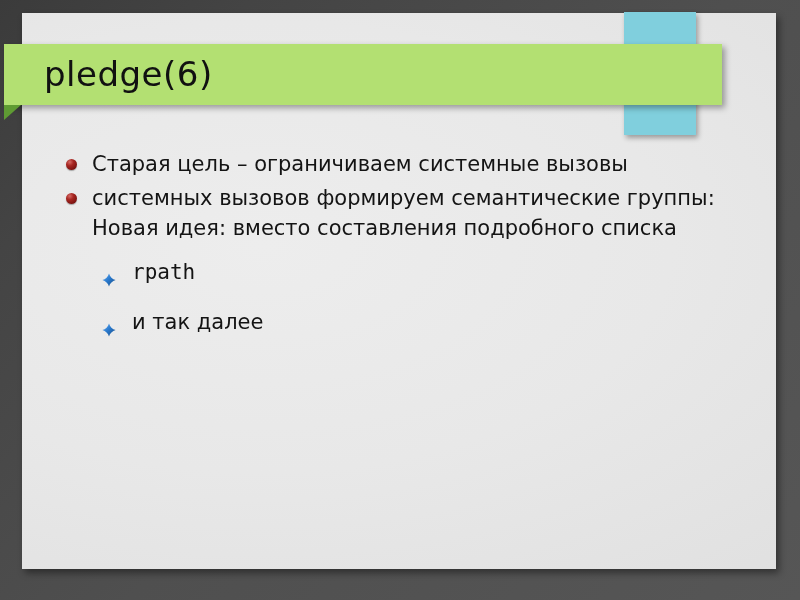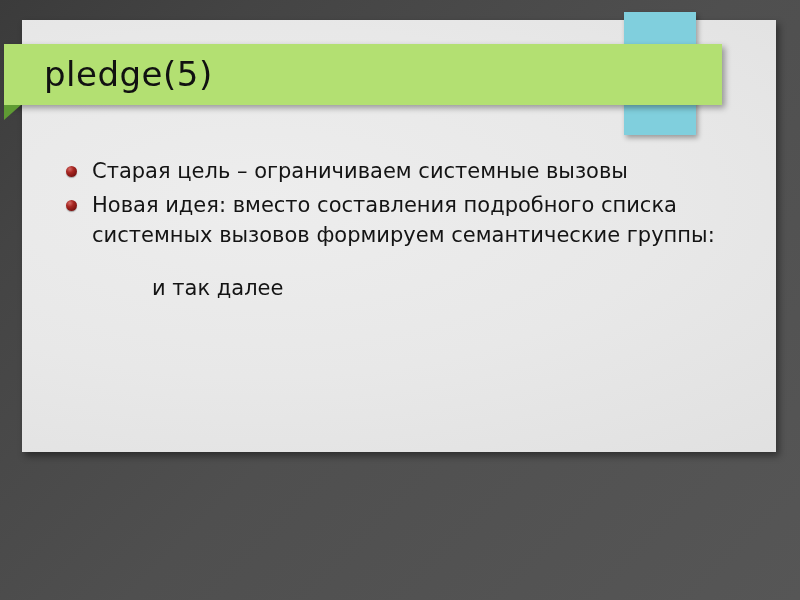--- a/index.html
+++ b/index.html
@@ -22,23 +22,23 @@
     height: 600px;
     background:
       linear-gradient(135deg, #3b3b3b 0%, #444444 18%, #4f4f4f 52%, #565656 100%);
     overflow: hidden;
   }
 
   
   #slide {
     position: absolute;
     left: 22px;
-    top: 20px;
+    top: 13px;
     width: 754px;
-    height: 432px;
+    height: 556px;
     background:
       radial-gradient(ellipse 120% 90% at 32% 42%, #ededed 0%, #e8e8e8 45%, #dedede 100%);
     box-shadow: 3px 4px 7px rgba(0,0,0,0.42);
   }
 
   
   #cyan-band {
     position: absolute;
     left: 624px;
     top: 12px;
@@ -139,21 +139,20 @@
     color: #141414;
   }
   li.bullet2.mono > .b2-text {
     font-family: "DejaVu Sans Mono", "Liberation Mono", monospace;
     font-size: 21px;
     letter-spacing: 0px;
   }
   li.bullet2.sans > .b2-text {
     font-family: "DejaVu Sans", "Liberation Sans", sans-serif;
     font-size: 21px;
-    margin-left: 20px;
   }
 
   
   .star-marker {
     position: absolute;
     left: 58px;
     top: 8px;
     width: 14px;
     height: 14px;
   }
@@ -171,28 +170,43 @@
 
       <ul class="level1">
 
         <li class="bullet1">
           <span class="bullet-sphere"></span>
           <span class="b1-text">Старая цель – ограничиваем системные вызовы</span>
         </li>
 
         <li class="bullet1">
           <span class="bullet-sphere"></span>
+          <span class="b1-text">системных вызовов формируем семантические группы:</span>
           <span class="b1-text">Новая идея: вместо составления подробного списка</span>
-          <span class="b1-text">системных вызовов формируем семантические группы:</span>
         </li>
 
       </ul>
 
       <ul class="level2">
 
+        <li class="bullet2 mono">
+          <span class="star-marker">
+            <svg viewBox="0 0 14 14" width="14" height="14" aria-hidden="true">
+              <defs>
+                <linearGradient id="sg1" x1="0" y1="0" x2="1" y2="1">
+                  <stop offset="0%" stop-color="#6fb0ee"></stop>
+                  <stop offset="45%" stop-color="#2a7bd0"></stop>
+                  <stop offset="100%" stop-color="#14477f"></stop>
+                </linearGradient>
+              </defs>
+              <path d="M7 0.4 C7.9 3.6 10.4 6.1 13.6 7 C10.4 7.9 7.9 10.4 7 13.6 C6.1 10.4 3.6 7.9 0.4 7 C3.6 6.1 6.1 3.6 7 0.4 Z" fill="url(#sg1)"></path>
+            </svg>
+          </span>
+          <span class="b2-text">rpath</span>
+        </li>
 
 
 
         <li class="spacer-gap"></li>
 
         <li class="bullet2 sans">
           <span class="star-marker">
             <svg viewBox="0 0 14 14" width="14" height="14" aria-hidden="true">
               <path d="M7 0.4 C7.9 3.6 10.4 6.1 13.6 7 C10.4 7.9 7.9 10.4 7 13.6 C6.1 10.4 3.6 7.9 0.4 7 C3.6 6.1 6.1 3.6 7 0.4 Z" fill="url(#sg1)"></path>
             </svg>
@@ -202,15 +216,15 @@
 
       </ul>
 
     </div>
   </div>
 
   <div id="cyan-band"></div>
   <div id="title-band"></div>
   <div id="title-band-fold"></div>
 
-  <div id="slide-title">pledge(5)</div>
+  <div id="slide-title">pledge(6)</div>
 
 </div>
 
 </body></html>

